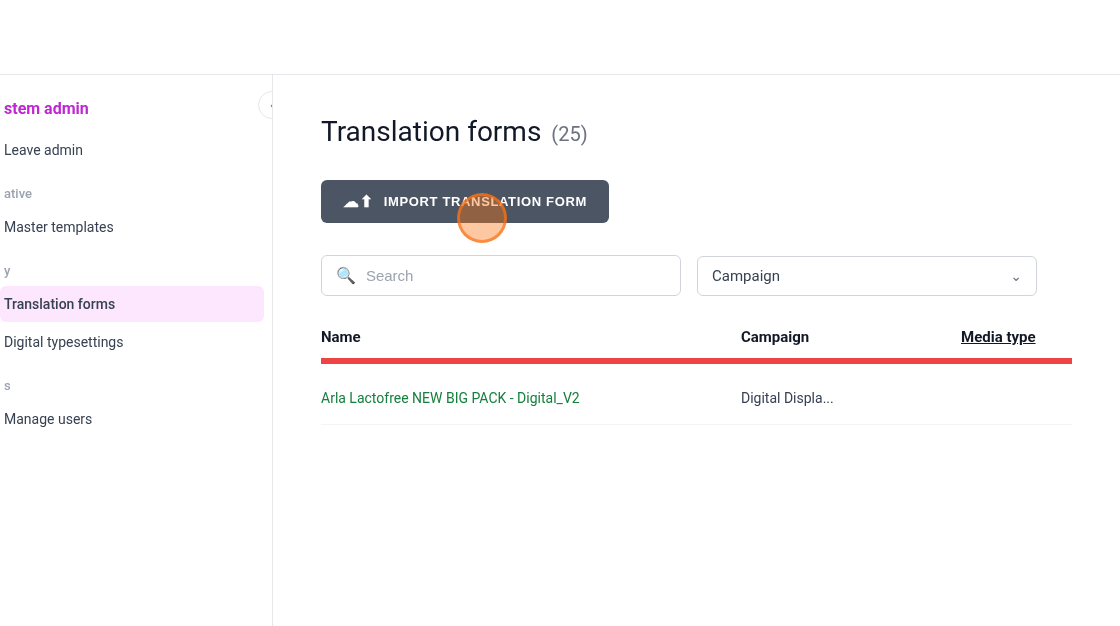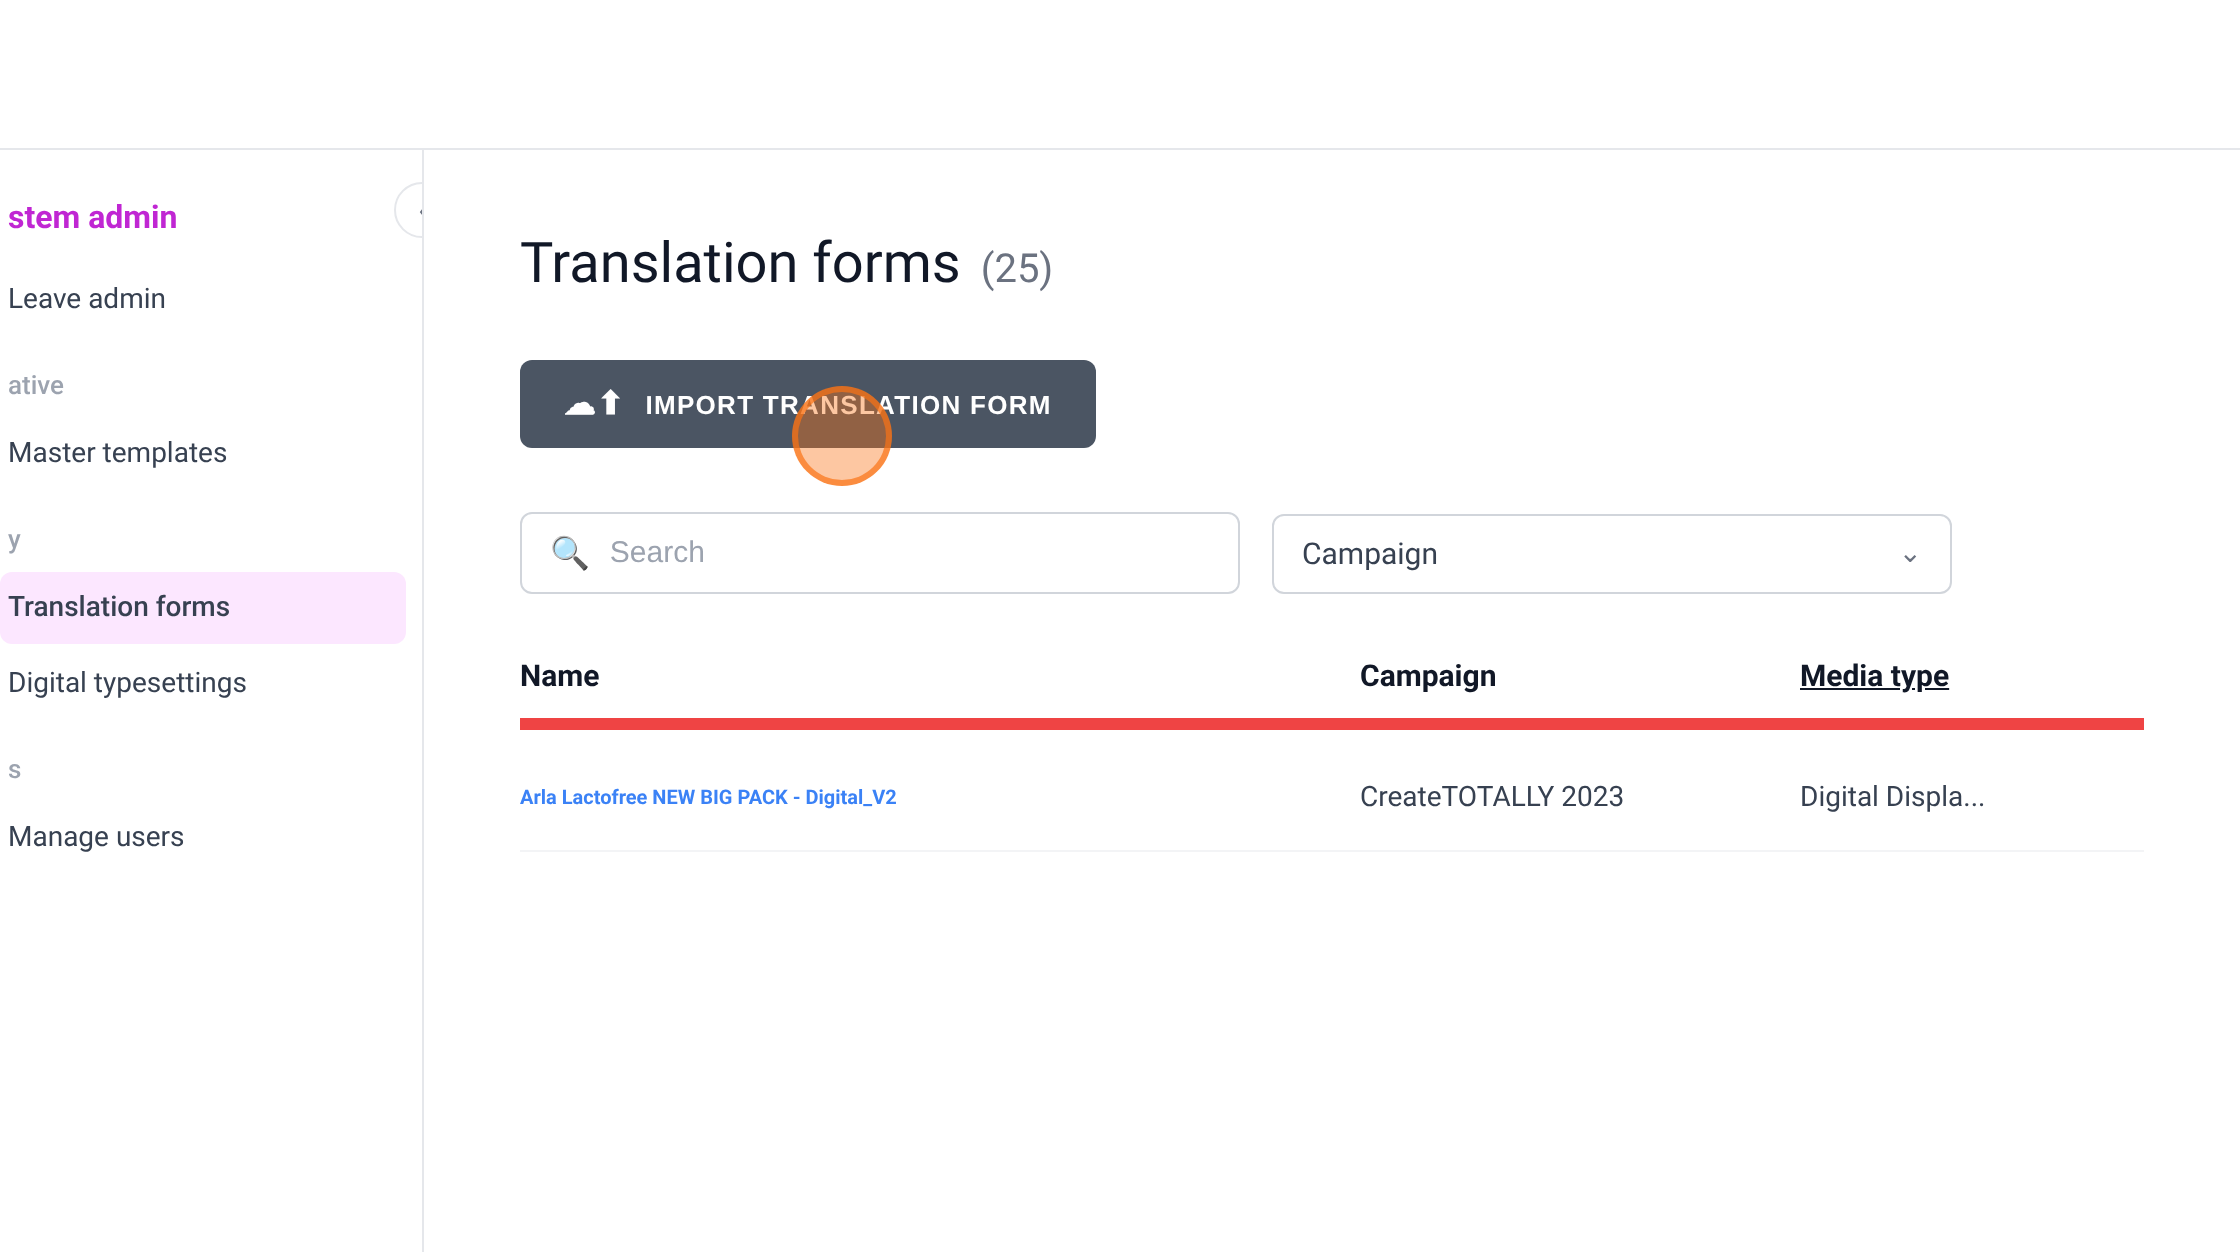--- a/index.html
+++ b/index.html
@@ -23,21 +23,21 @@
 
     
     .main-layout {
       display: flex;
       flex: 1;
       overflow: hidden;
     }
 
     
     .sidebar {
-      width: 212px;
+      width: 273px;
       background: #fff;
       border-right: 1px solid #e5e7eb;
       flex-shrink: 0;
       padding: 16px 0;
       overflow-y: auto;
       position: relative;
     }
 
     .sidebar-collapse-btn {
       position: absolute;
@@ -212,23 +212,22 @@
 
     .table-row {
       display: flex;
       padding: 18px 0;
       border-bottom: 1px solid #f3f4f6;
       align-items: center;
     }
 
     .cell-name {
       width: 420px;
-      font-size: 10px;
-      color: #3b82f6;
-      font-weight: bold;
+      font-size: 14px;
+      color: #15803d;
     }
 
     .cell-campaign {
       width: 220px;
       font-size: 14px;
       color: #374151;
     }
 
     .cell-media {
       flex: 1;
@@ -328,19 +327,18 @@
     
     <div class="table-container">
       <div class="table-header">
         <div class="col-name">Name</div>
         <div class="col-campaign">Campaign</div>
         <div class="col-media">Media type</div>
       </div>
 
       <div class="table-row">
         <div class="cell-name">Arla Lactofree NEW BIG PACK - Digital_V2</div>
-        <div class="cell-campaign">CreateTOTALLY 2023</div>
         <div class="cell-media">Digital Displa...</div>
       </div>
     </div>
 
   </div>
 </div>
 
 </body></html>

